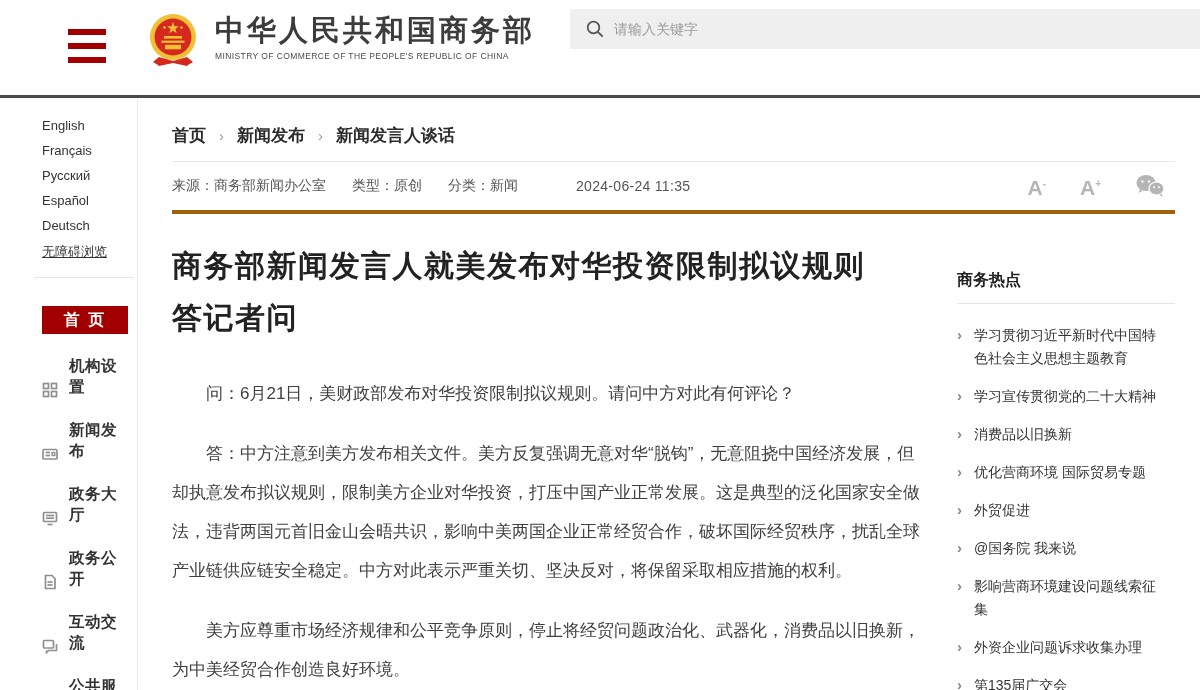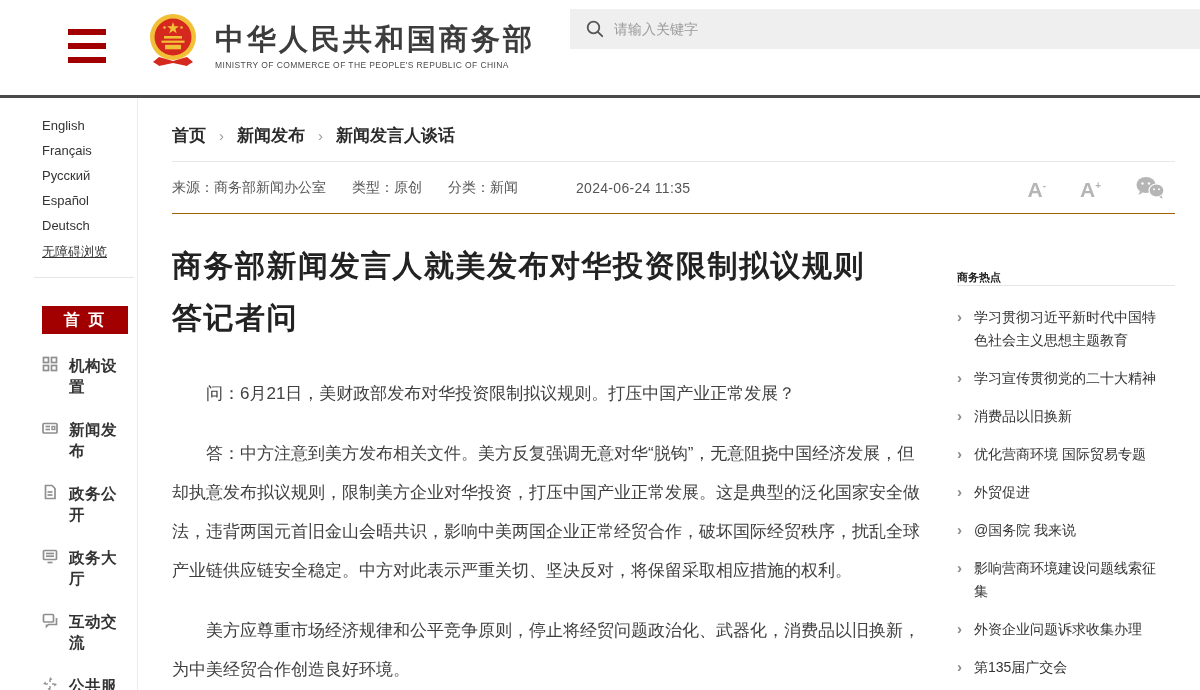--- a/index.html
+++ b/index.html
@@ -5,21 +5,21 @@
   * { margin:0; padding:0; box-sizing:border-box; }
   html,body { width:1200px; height:690px; overflow:hidden; background:#fff;
     font-family:"Liberation Sans","DejaVu Sans",sans-serif; }
 
   
   .header { position:relative; height:95px; background:#fff; }
   .hamburger { position:absolute; left:68px; top:29px; width:38px; height:34px;
     display:flex; flex-direction:column; justify-content:space-between; cursor:pointer; }
   .hamburger span { display:block; height:6px; background:#a20000; }
   .emblem { position:absolute; left:149px; top:12px; }
-  .site-titles { position:absolute; left:215px; top:22px; }
+  .site-titles { position:absolute; left:215px; top:13px; }
   .site-title { font-size:29px; font-weight:bold; color:#3c3c3c; letter-spacing:3px; line-height:34px; }
   .site-subtitle { font-size:8.5px; color:#4a4a4a; letter-spacing:0.4px; margin-top:4px; }
   .searchbox { position:absolute; left:570px; top:9px; width:630px; height:40px; background:#efefef; }
   .searchbox .mag { position:absolute; left:16px; top:11px; }
   .searchbox input { position:absolute; left:44px; top:0; width:560px; height:40px; border:0; outline:0;
     background:transparent; font-size:14px; color:#333; font-family:inherit; }
   .searchbox input::placeholder { color:#9a9a9a; }
   .header-rule { height:3px; background:#4a4a4a; }
 
   
@@ -27,48 +27,48 @@
 
   
   .sidebar { width:138px; flex:0 0 138px; border-right:1px solid #ebebeb; padding:20px 10px 0 42px; }
   .langs { display:flex; flex-wrap:wrap; column-gap:9px; row-gap:10px; font-size:13px; color:#333; width:96px; }
   .langs span { cursor:pointer; }
   .access { margin-top:10px; font-size:13px; color:#333; cursor:pointer;text-decoration:underline; }
   .side-divider { border-bottom:1px solid #e5e5e5; margin:16px 0 0 -8px; width:100px; }
   .home-btn { margin:28px 0 0 0; width:86px; height:28px; background:#a20000; color:#fff;
     font-size:16px; font-weight:bold; text-align:center; line-height:28px; letter-spacing:2px; cursor:pointer; }
   .nav { margin-top:10px; }
-  .nav-item { display:flex; align-items:flex-start; gap:11px; margin-top:22px; cursor:pointer; }
+  .nav-item { display:flex; align-items:flex-end; gap:11px; margin-top:22px; cursor:pointer; }
   .nav-item .nlabel { font-size:15.5px; font-weight:600; color:#333; letter-spacing:0.5px; }
   .nav-item svg { flex:0 0 16px; }
 
   
   .content { flex:1; padding:26px 25px 0 34px; }
   .breadcrumb { display:flex; align-items:center; gap:13px; font-size:17px; font-weight:bold; color:#2b2b2b;
     padding-bottom:14px; border-bottom:1px solid #e8e8e8; }
   .breadcrumb .crumb { cursor:pointer; }
   .breadcrumb .sep { color:#9a9a9a; font-weight:normal; font-size:15px; }
-  .meta-row { display:flex; align-items:center; height:52px; border-bottom:1px solid #a16207;
+  .meta-row { display:flex; align-items:center; height:52px; border-bottom:4px solid #a16207;
     font-size:14px; color:#555; }
   .meta-item { margin-right:26px; }
   .meta-item.time { margin-left:32px; letter-spacing:0.3px; }
   .meta-tools { margin-left:auto; display:flex; align-items:center; gap:34px; padding-right:10px; }
   .font-btn { font-size:21px; font-weight:bold; color:#b5b5b5; cursor:pointer; line-height:20px; }
   .font-btn sup { font-size:10px; }
 
   .content-cols { display:flex; }
   .article { width:752px; flex:0 0 752px; }
   .article h1 { margin-top:26px; max-width:705px; font-size:30px; line-height:52px; font-weight:bold;
     color:#222; letter-spacing:1.5px; }
   .article .paras { margin-top:30px; }
   .article p { font-size:17px; line-height:39px; color:#404040; text-indent:2em; margin-bottom:21px; }
 
   
   .hot { flex:1; padding:56px 0 0 33px; }
-  .hot-title { font-size:11px; font-weight:bold; color:#222; 
+  .hot-title { font-size:16px; font-weight:bold; color:#222; padding-bottom:12px;
     border-bottom:1px solid #e5e5e5; }
   .hot-list { margin-top:20px; }
   .hot-item { display:flex; gap:12px; margin-bottom:15px; cursor:pointer; }
   .hot-item .arrow { color:#8a8a8a; font-size:15px; font-weight:bold; line-height:22px; }
   .hot-item .htext { font-size:14px; color:#333; line-height:23px; max-width:190px; }
 </style>
 </head>
 <body>
 
 <div class="header">
@@ -138,34 +138,34 @@
         <svg width="16" height="16" viewBox="0 0 16 16" fill="none" stroke="#8f8f8f" stroke-width="1.7">
           <rect x="1" y="3.5" width="14" height="9.5" rx="1"></rect>
           <line x1="3.5" y1="6.5" x2="8" y2="6.5"></line>
             <line x1="3.5" y1="9.5" x2="8" y2="9.5"></line>
           <rect x="10" y="6.5" width="2.8" height="3" stroke-width="1.4"></rect>
         </svg>
         <span class="nlabel">新闻发布</span>
       </div>
       <div class="nav-item">
         <svg width="16" height="16" viewBox="0 0 16 16" fill="none" stroke="#8f8f8f" stroke-width="1.7">
-          <path d="M3.5 1.5 h6.5 l3 3 v10 h-9.5 z"></path>
-          <line x1="5.5" y1="8" x2="10.5" y2="8"></line>
-            <line x1="5.5" y1="11" x2="10.5" y2="11"></line>
-        </svg>
-        <span class="nlabel">政务公开</span>
-      </div>
-      <div class="nav-item">
-        <svg width="16" height="16" viewBox="0 0 16 16" fill="none" stroke="#8f8f8f" stroke-width="1.7">
           <rect x="1.5" y="2.5" width="13" height="9" rx="1"></rect>
           <line x1="4" y1="5.5" x2="12" y2="5.5"></line>
             <line x1="4" y1="8.2" x2="12" y2="8.2"></line>
           <line x1="5.5" y1="14.5" x2="10.5" y2="14.5"></line>
         </svg>
         <span class="nlabel">政务大厅</span>
+      </div>
+      <div class="nav-item">
+        <svg width="16" height="16" viewBox="0 0 16 16" fill="none" stroke="#8f8f8f" stroke-width="1.7">
+          <path d="M3.5 1.5 h6.5 l3 3 v10 h-9.5 z"></path>
+          <line x1="5.5" y1="8" x2="10.5" y2="8"></line>
+            <line x1="5.5" y1="11" x2="10.5" y2="11"></line>
+        </svg>
+        <span class="nlabel">政务公开</span>
       </div>
       <div class="nav-item">
         <svg width="16" height="16" viewBox="0 0 16 16" fill="none" stroke="#8f8f8f" stroke-width="1.7">
           <rect x="1.5" y="2.5" width="10" height="7.5" rx="1"></rect>
           <path d="M14.5 6 v6.5 h-8 l-2 2 v-2"></path>
         </svg>
         <span class="nlabel">互动交流</span>
       </div>
       <div class="nav-item">
         <svg width="16" height="16" viewBox="0 0 16 16" fill="#8f8f8f" stroke="none">
@@ -208,21 +208,21 @@
           <circle cx="19" cy="13.2" r="1" fill="#fff"></circle>
           <circle cx="24" cy="13.2" r="1" fill="#fff"></circle>
         </svg>
       </span>
     </div>
 
     <div class="content-cols">
       <div class="article">
         <h1>商务部新闻发言人就美发布对华投资限制拟议规则答记者问</h1>
         <div class="paras">
-          <p>问：6月21日，美财政部发布对华投资限制拟议规则。打压中国产业正常发展？</p>
+          <p>问：6月21日，美财政部发布对华投资限制拟议规则。请问中方对此有何评论？</p>
           <p>答：中方注意到美方发布相关文件。美方反复强调无意对华“脱钩”，无意阻挠中国经济发展，但却执意发布拟议规则，限制美方企业对华投资，打压中国产业正常发展。这是典型的泛化国家安全做法，违背两国元首旧金山会晤共识，影响中美两国企业正常经贸合作，破坏国际经贸秩序，扰乱全球产业链供应链安全稳定。中方对此表示严重关切、坚决反对，将保留采取相应措施的权利。</p>
           <p>美方应尊重市场经济规律和公平竞争原则，停止将经贸问题政治化、武器化，消费品以旧换新，为中美经贸合作创造良好环境。</p>
         </div>
       </div>
 
       <div class="hot">
         <div class="hot-title">商务热点</div>
         <div class="hot-list">
           <div class="hot-item">
             <span class="arrow">›</span>

